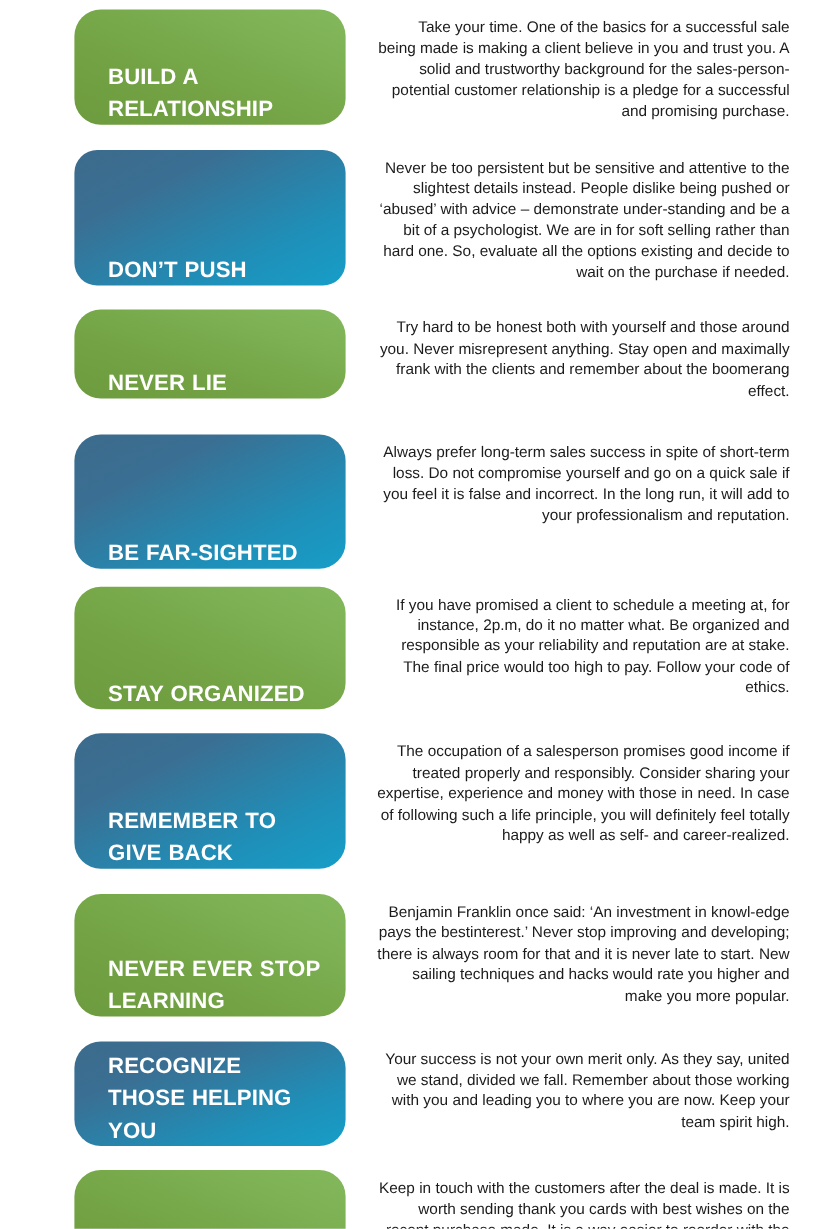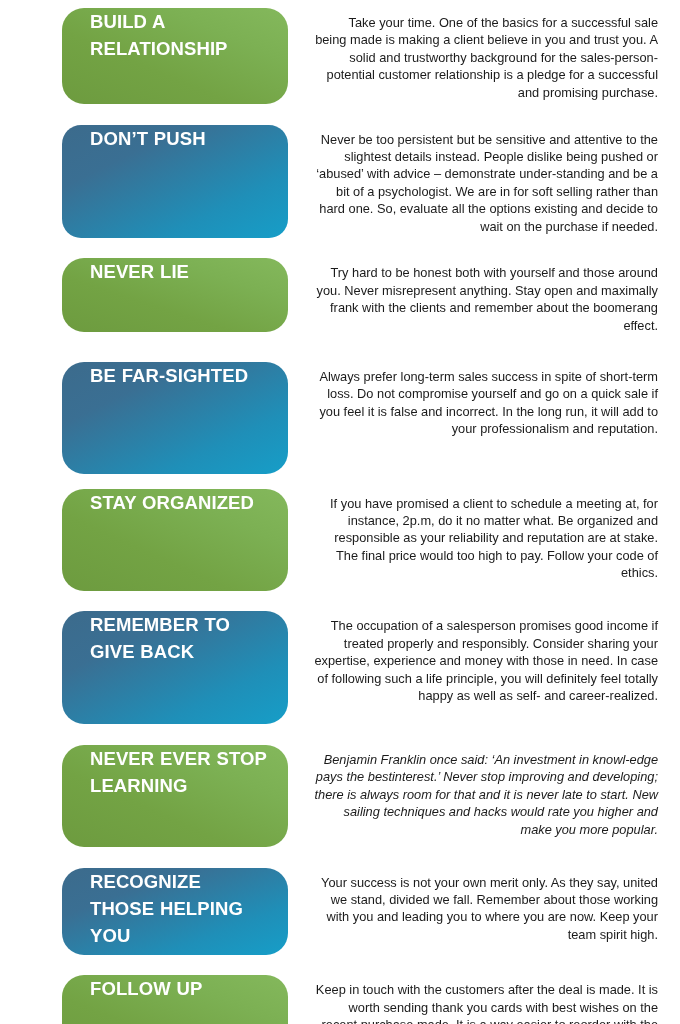--- a/index.html
+++ b/index.html
@@ -36,21 +36,21 @@
   }
 
   
   .tip-pill {
     width: 226px;
     min-width: 226px;
     border-radius: 22px;
     box-sizing: border-box;
     padding: 0 20px 0 28px;
     display: flex;
-    align-items: flex-start;
+    align-items: flex-end;
     color: #ffffff;
     position: relative;
     overflow: hidden;
   }
 
   .tip-pill.green {
     background: linear-gradient(to top right, #6d9b3f 0%, #73a344 38%, #7cb053 72%, #84b85c 100%);
   }
 
   .tip-pill.blue {
@@ -133,21 +133,21 @@
         <div class="tip-heading">REMEMBER TO GIVE BACK</div>
       </div>
       <div class="tip-body" style="min-height: 113px;">
         <p>The occupation of a salesperson promises good income if treated properly and responsibly. Consider sharing your expertise, experience and money with those in need. In case of following such a life principle, you will definitely feel totally happy as well as self- and career-realized.</p>
       </div>
     </div>
     <div class="tip-row" style="margin-bottom: 14.67px;">
       <div class="tip-pill green" style="height: 102px;">
         <div class="tip-heading">NEVER EVER STOP LEARNING</div>
       </div>
-      <div class="tip-body" style="min-height: 102px; font-style: italic;">
+      <div class="tip-body" style="min-height: 102px;">
         <p>Benjamin Franklin once said: ‘An investment in knowl-edge pays the bestinterest.’ Never stop improving and developing; there is always room for that and it is never late to start. New sailing techniques and hacks would rate you higher and make you more popular.</p>
       </div>
     </div>
     <div class="tip-row" style="margin-bottom: 14.67px;">
       <div class="tip-pill blue" style="height: 87px;">
         <div class="tip-heading">RECOGNIZE THOSE HELPING YOU</div>
       </div>
       <div class="tip-body" style="min-height: 87px;">
         <p>Your success is not your own merit only. As they say, united we stand, divided we fall. Remember about those working with you and leading you to where you are now. Keep your team spirit high.</p>
       </div>

